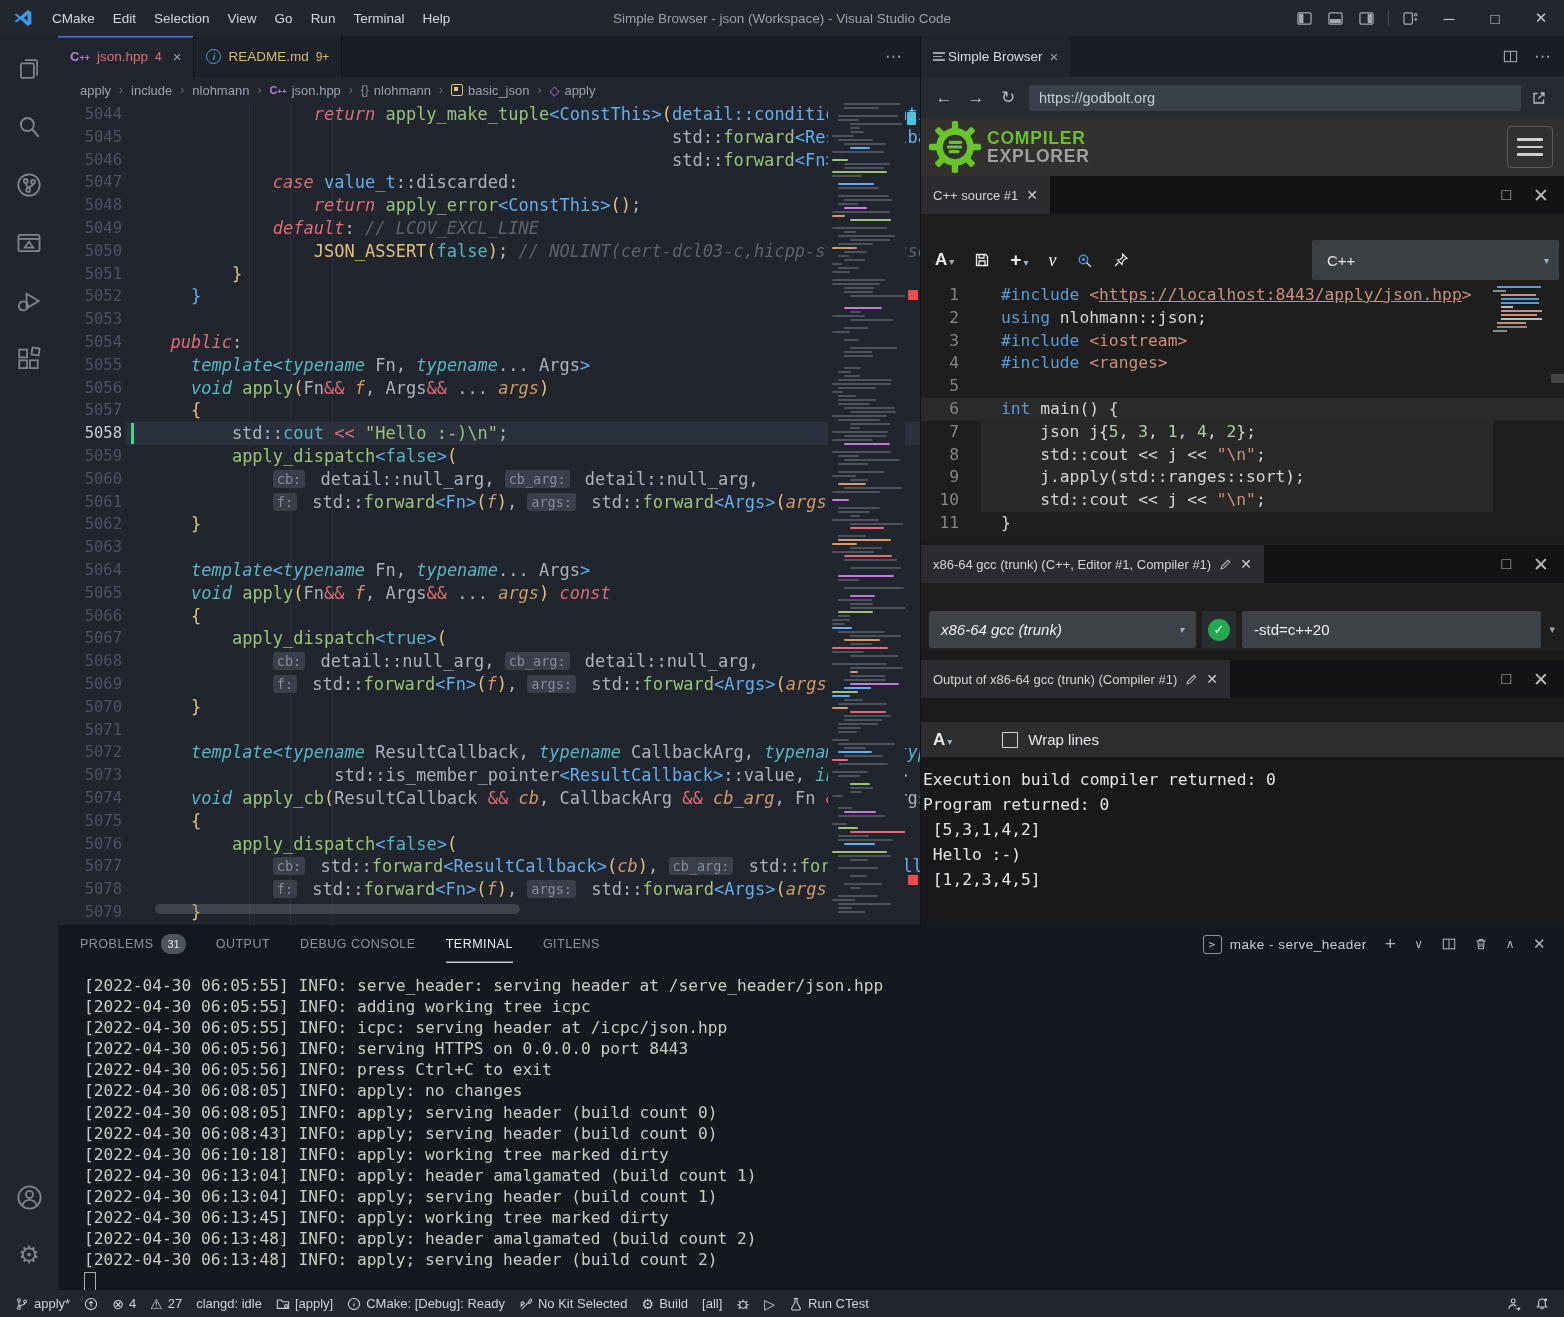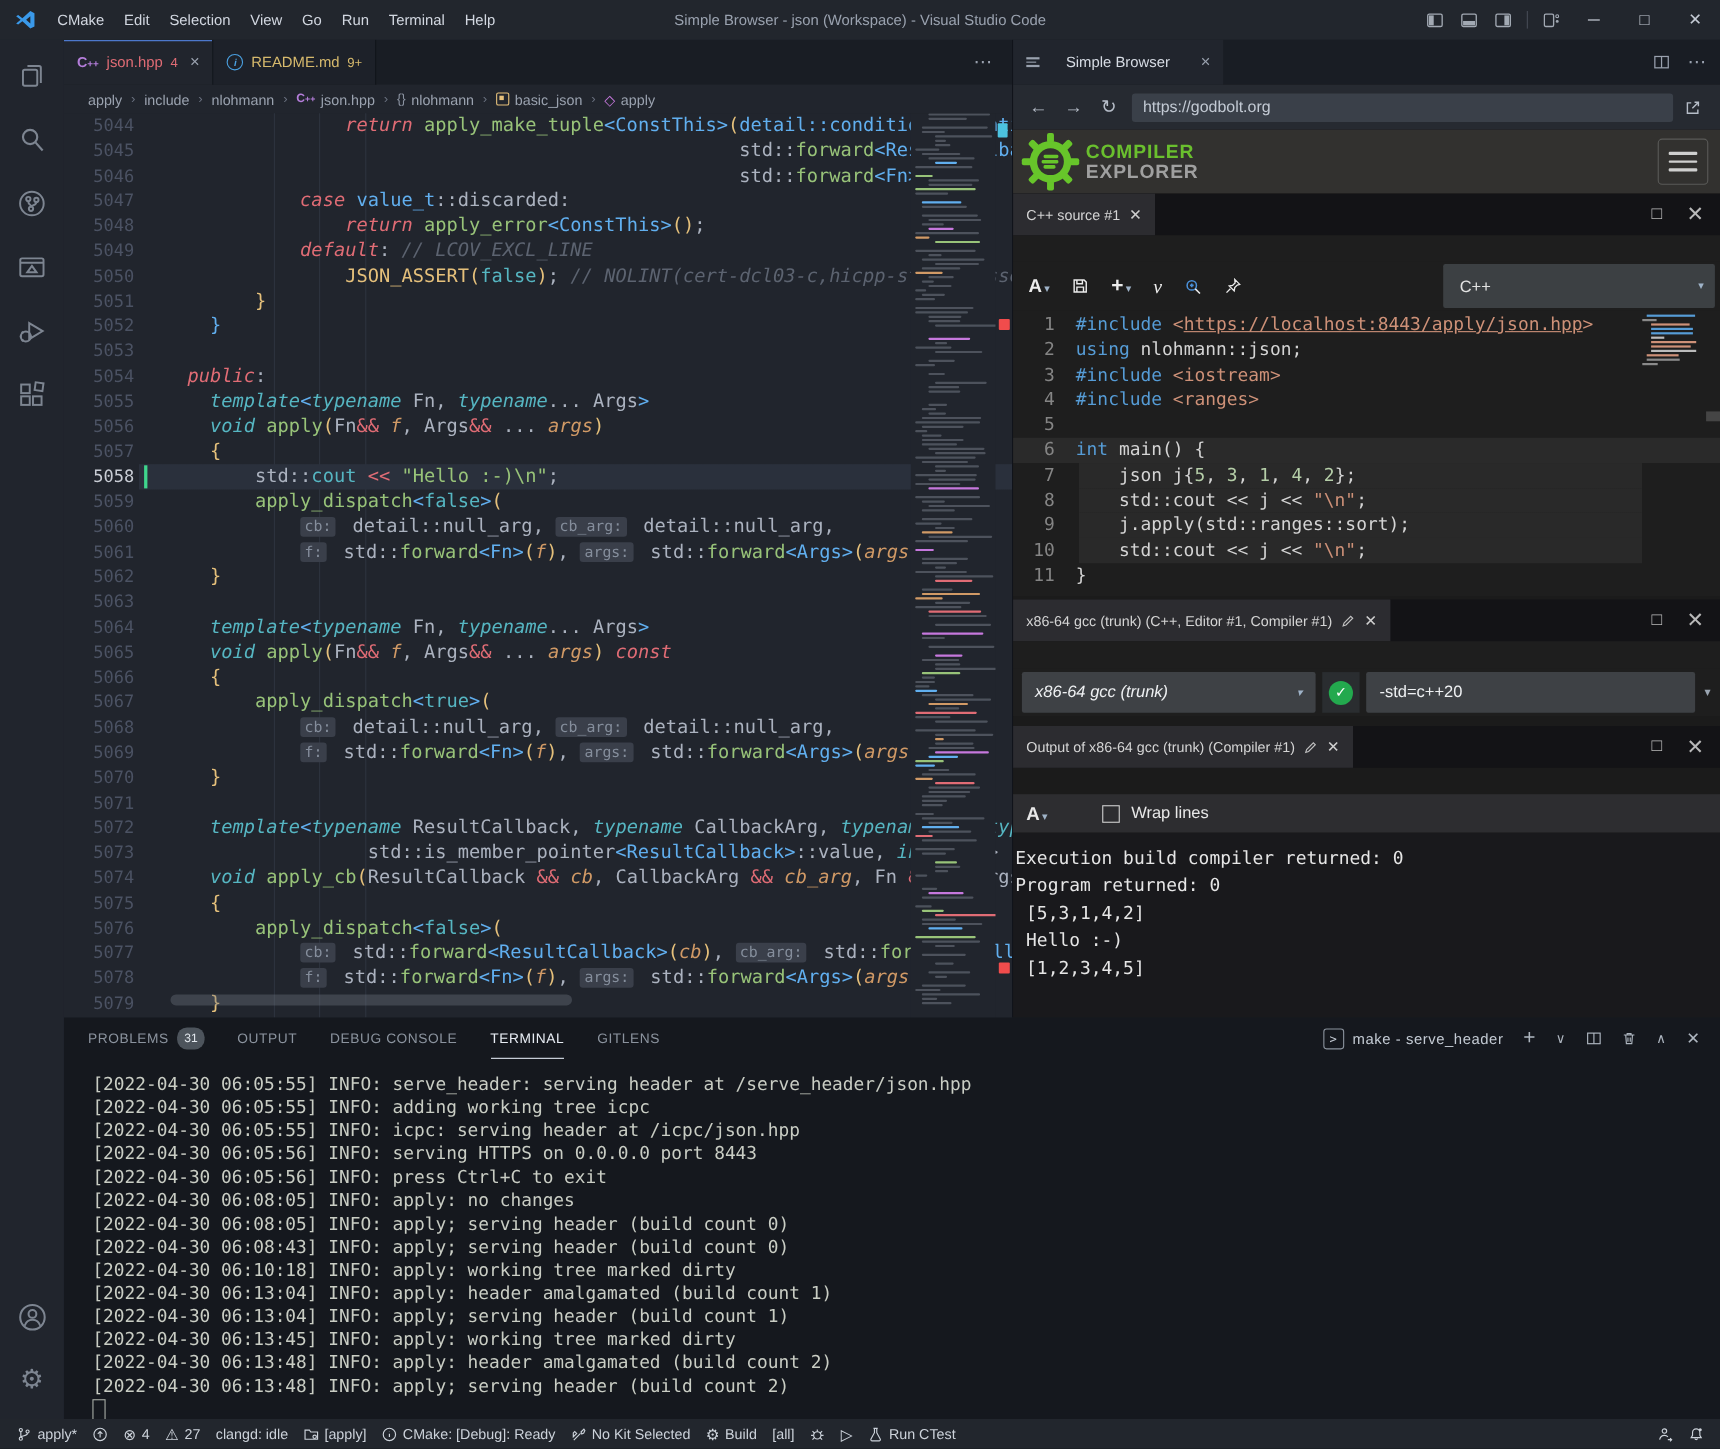--- a/index.html
+++ b/index.html
@@ -52,21 +52,21 @@
   .tk-mc{color:#e5c07b}.tk-b1{color:#e5c07b}
   .hint{display:inline-block;background:#3a3f4a;color:#858e9c;border-radius:3px;font-size:13.5px;padding:0 4px;margin-right:5px;line-height:18px;vertical-align:1px;font-style:normal;}
   .minimap{position:absolute;left:770px;top:0;width:77px;bottom:0;background:#21252d;overflow:hidden;}
   .mrow{height:2px;margin-bottom:2px;border-radius:1px;}
   .ruler{position:absolute;left:847px;top:0;width:15px;bottom:0;}
   .rmark{position:absolute;border-radius:1px;}
   .hscroll{position:absolute;left:97px;top:801px;width:365px;height:10px;background:rgba(110,118,129,.38);border-radius:5px;}
   
   .browser{position:absolute;left:920px;top:36px;width:644px;height:889px;background:#1b1b1b;border-left:1px solid #10131a;}
   .btabs{height:41px;background:#191d24;display:flex;align-items:stretch;}
-  .btab{display:flex;align-items:center;gap:24px;padding:0 12px;font-size:13.5px;color:#d7dce4;background:#21252d;box-shadow:inset 0 1.5px 0 #4d78cc00;}
+  .btab{display:flex;align-items:center;gap:3px;padding:0 12px;font-size:13.5px;color:#d7dce4;background:#21252d;box-shadow:inset 0 1.5px 0 #4d78cc00;}
   .sbic div{height:1.6px;background:#9aa2af;margin:2px 0;}
   .bacts{margin-left:auto;display:flex;align-items:center;gap:16px;padding-right:14px;color:#9aa2af;}
   .bnav{height:41px;background:#262a31;display:flex;align-items:center;padding:0 12px;gap:10px;}
   .navbtn{color:#b6bdc8;font-size:17px;width:22px;text-align:center;}
   .urlpill{flex:1;height:26px;background:#3a4049;border-radius:3px;display:flex;align-items:center;padding-left:10px;font-size:14.5px;color:#c3cad4;}
   .cepage{position:absolute;left:0;top:82px;right:0;bottom:0;background:#1b1b1b;}
   .ceheader{position:absolute;left:0;top:0;right:0;height:58px;background:#32312f;display:flex;align-items:center;padding-left:6px;}
   .cebrand{margin-left:4px;font-weight:800;font-size:17.5px;letter-spacing:.8px;line-height:18px;}
   .cebrand .l1{color:#6abf2e}.cebrand .l2{color:#a0a0a0}
   .hamb{position:absolute;right:12px;top:8px;width:46px;height:42px;border:1px solid #5a5a58;border-radius:4px;display:flex;flex-direction:column;justify-content:center;gap:5px;padding:0 9px;box-sizing:border-box;}
@@ -81,21 +81,21 @@
   .caret{font-size:10px;color:#9fb3c8;margin-left:2px;}
   .tbplus{font-size:19px;font-weight:bold;}
   .tbvim{font-style:italic;font-family:"Liberation Serif",serif;font-size:18px;}
   .langsel{position:absolute;right:6px;top:2px;width:232px;height:40px;background:#3c4043;border-radius:2px;display:flex;align-items:center;padding-left:15px;font-size:15px;color:#e2e2e2;}
   .langsel .caret{position:absolute;right:10px;}
   .cecode{position:absolute;left:0;right:0;top:164px;height:258px;background:#1e1e1e;padding-top:2px;overflow:hidden;}
   .cerow{position:relative;height:22.8px;font-size:16.3px;line-height:22.8px;white-space:pre;font-family:"DejaVu Sans Mono",monospace;}
   .cerow.hlfull{background:#2a2a2a;}
   .cerow.hlpart{background:linear-gradient(to right,transparent 60px,#292929 60px,#292929 572px,transparent 572px);}
   .cenum{position:absolute;left:0;width:38px;text-align:right;color:#858585;}
-  .cetext{position:absolute;left:57px;}
+  .cetext{position:absolute;left:80px;}
   .ce-d{color:#569cd6}.ce-s{color:#ce9178}.ce-w{color:#d4d4d4}.ce-n{color:#b5cea8}
   .ce-lnk{color:#ce9178;text-decoration:underline;}
   .ceminimap{position:absolute;right:22px;top:4px;width:50px;}
   .cemrow{height:2px;margin-bottom:2px;}
   .cevthumb{position:absolute;right:0;top:92px;width:14px;height:9px;background:#454545;}
   .comprow{position:absolute;left:0;right:0;top:490px;height:43px;background:#1e1e1e;display:flex;align-items:center;padding:0 8px;gap:6px;box-sizing:border-box;}
   .compsel{width:255px;height:37px;background:#3e4145;border-radius:2px;display:flex;align-items:center;padding-left:12px;font-size:15px;color:#eef0f2;position:relative;font-style:italic;}
   .compsel .caret{position:absolute;right:12px;}
   .checkbtn{width:34px;height:37px;background:#2a2d30;display:flex;align-items:center;justify-content:center;}
   .checkcir{width:22px;height:22px;border-radius:50%;background:#23a94e;color:#fff;font-size:13px;display:flex;align-items:center;justify-content:center;}

